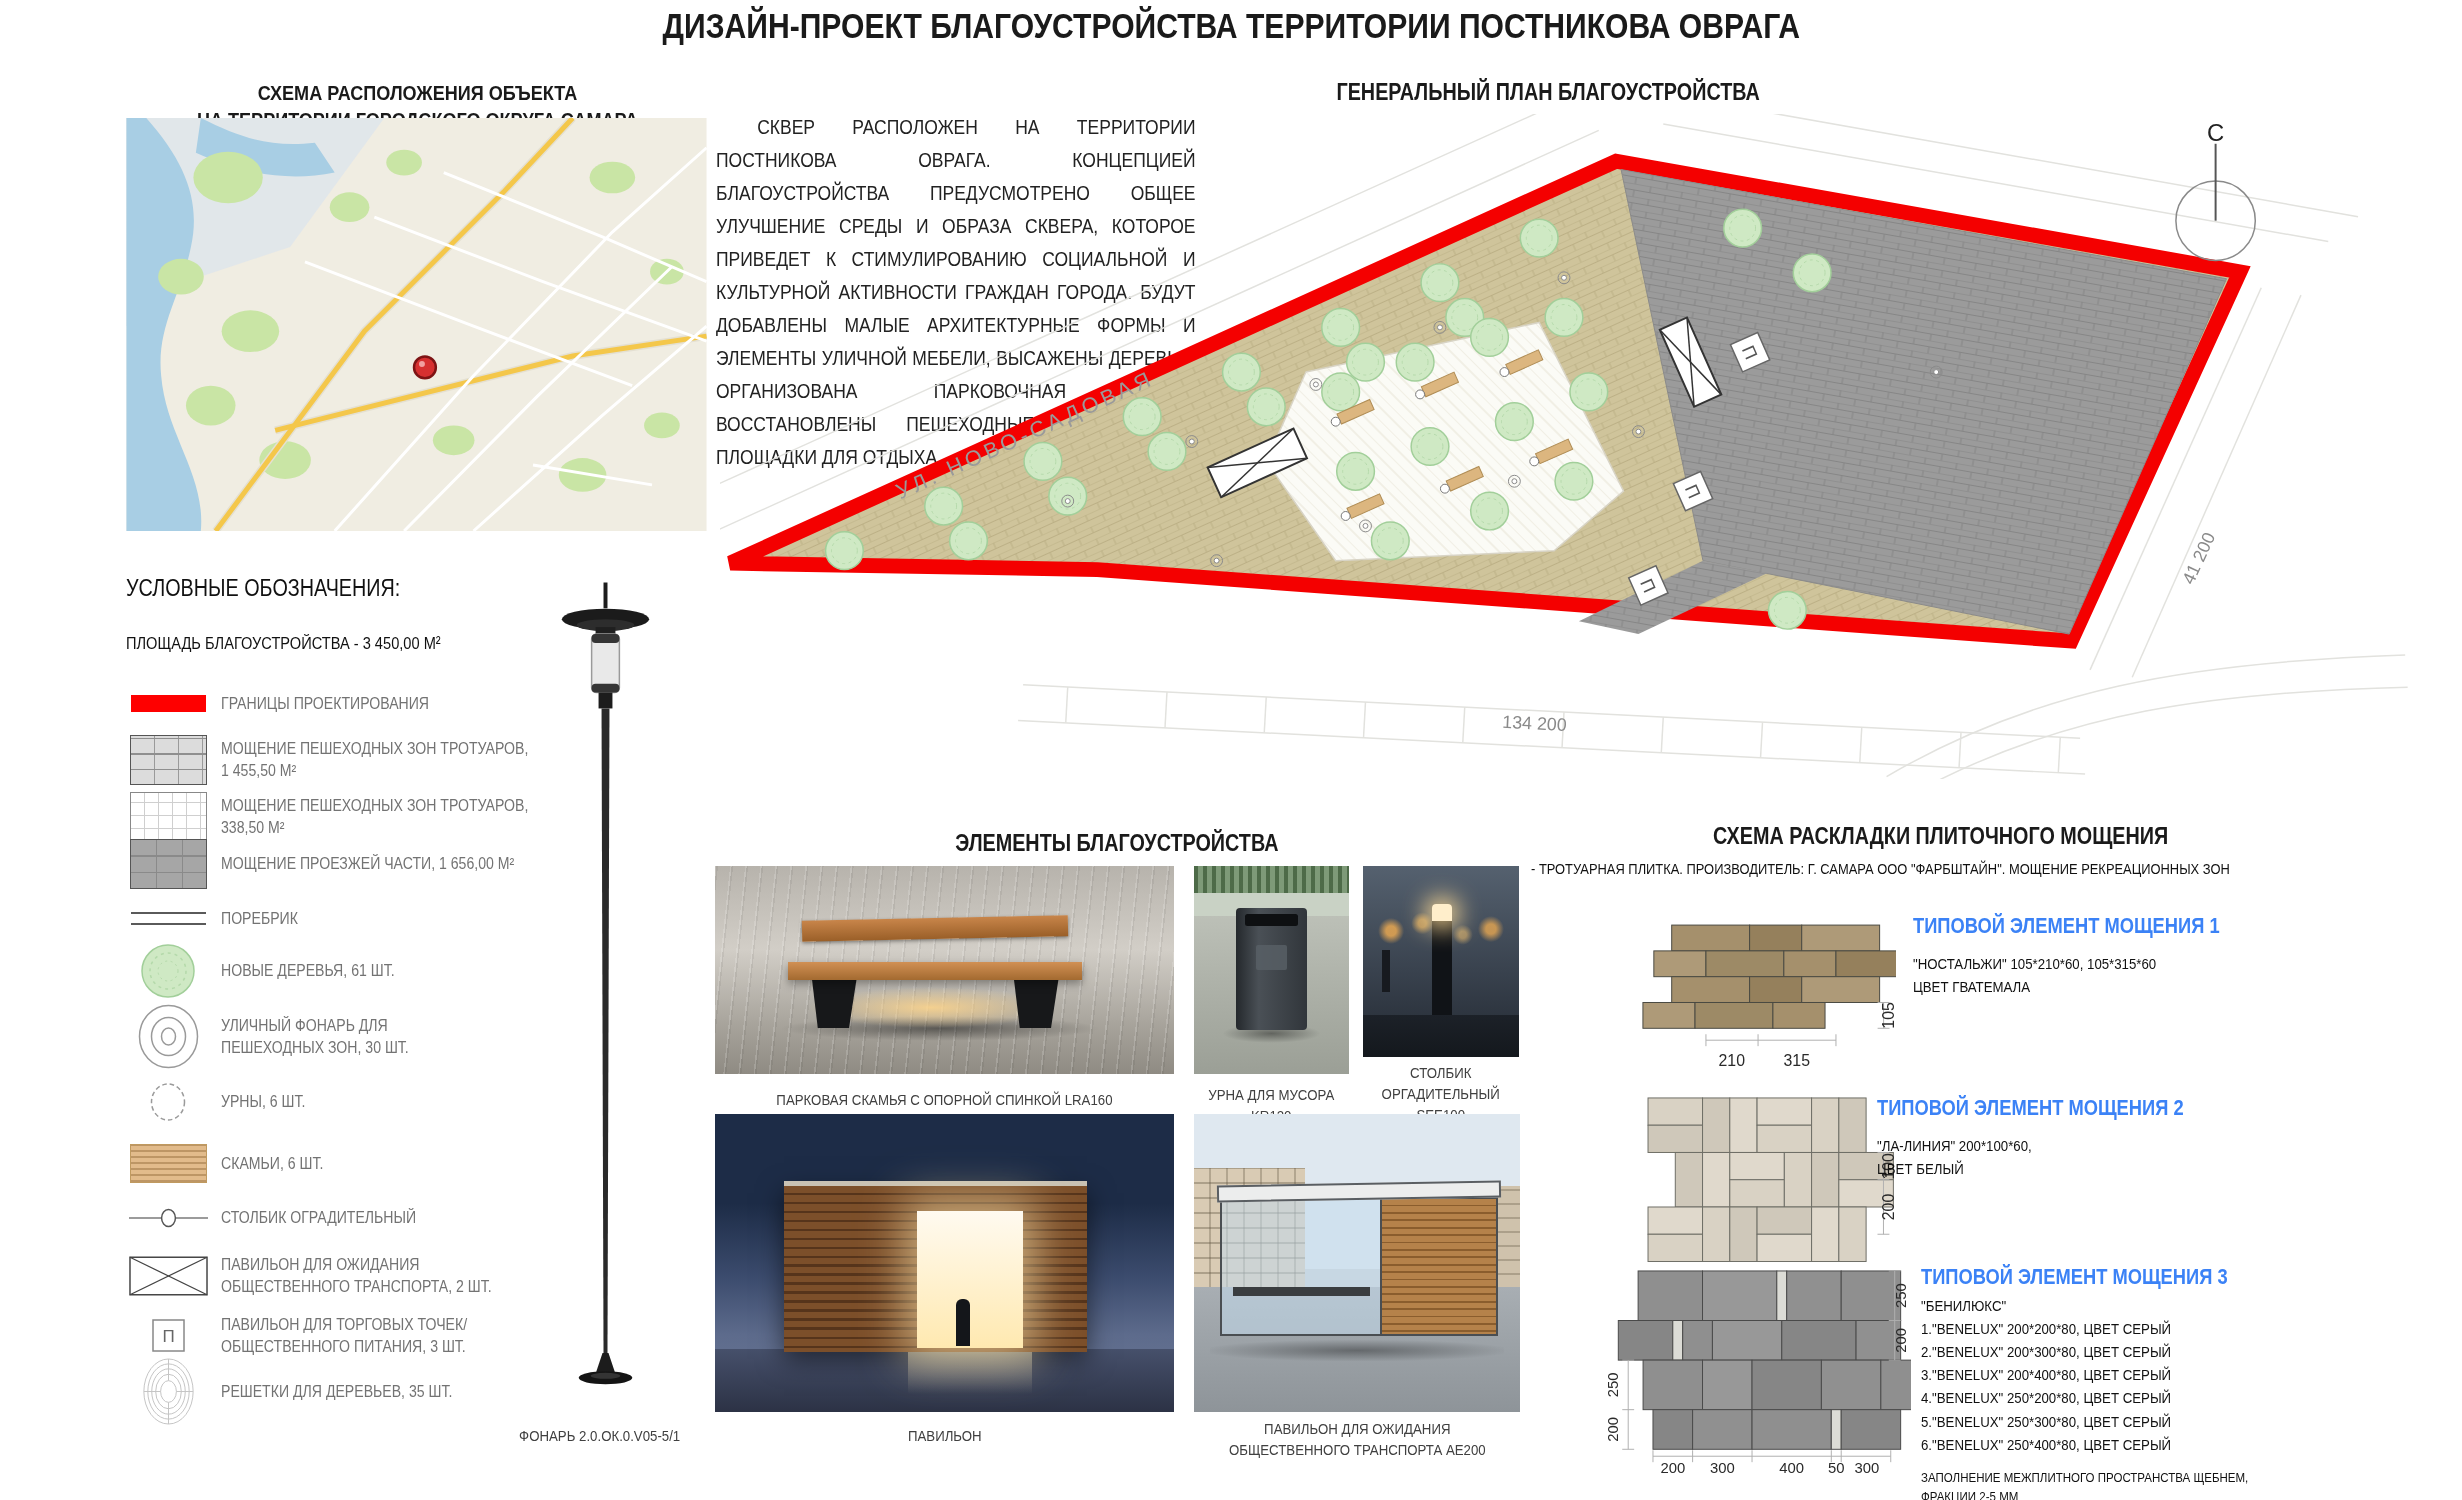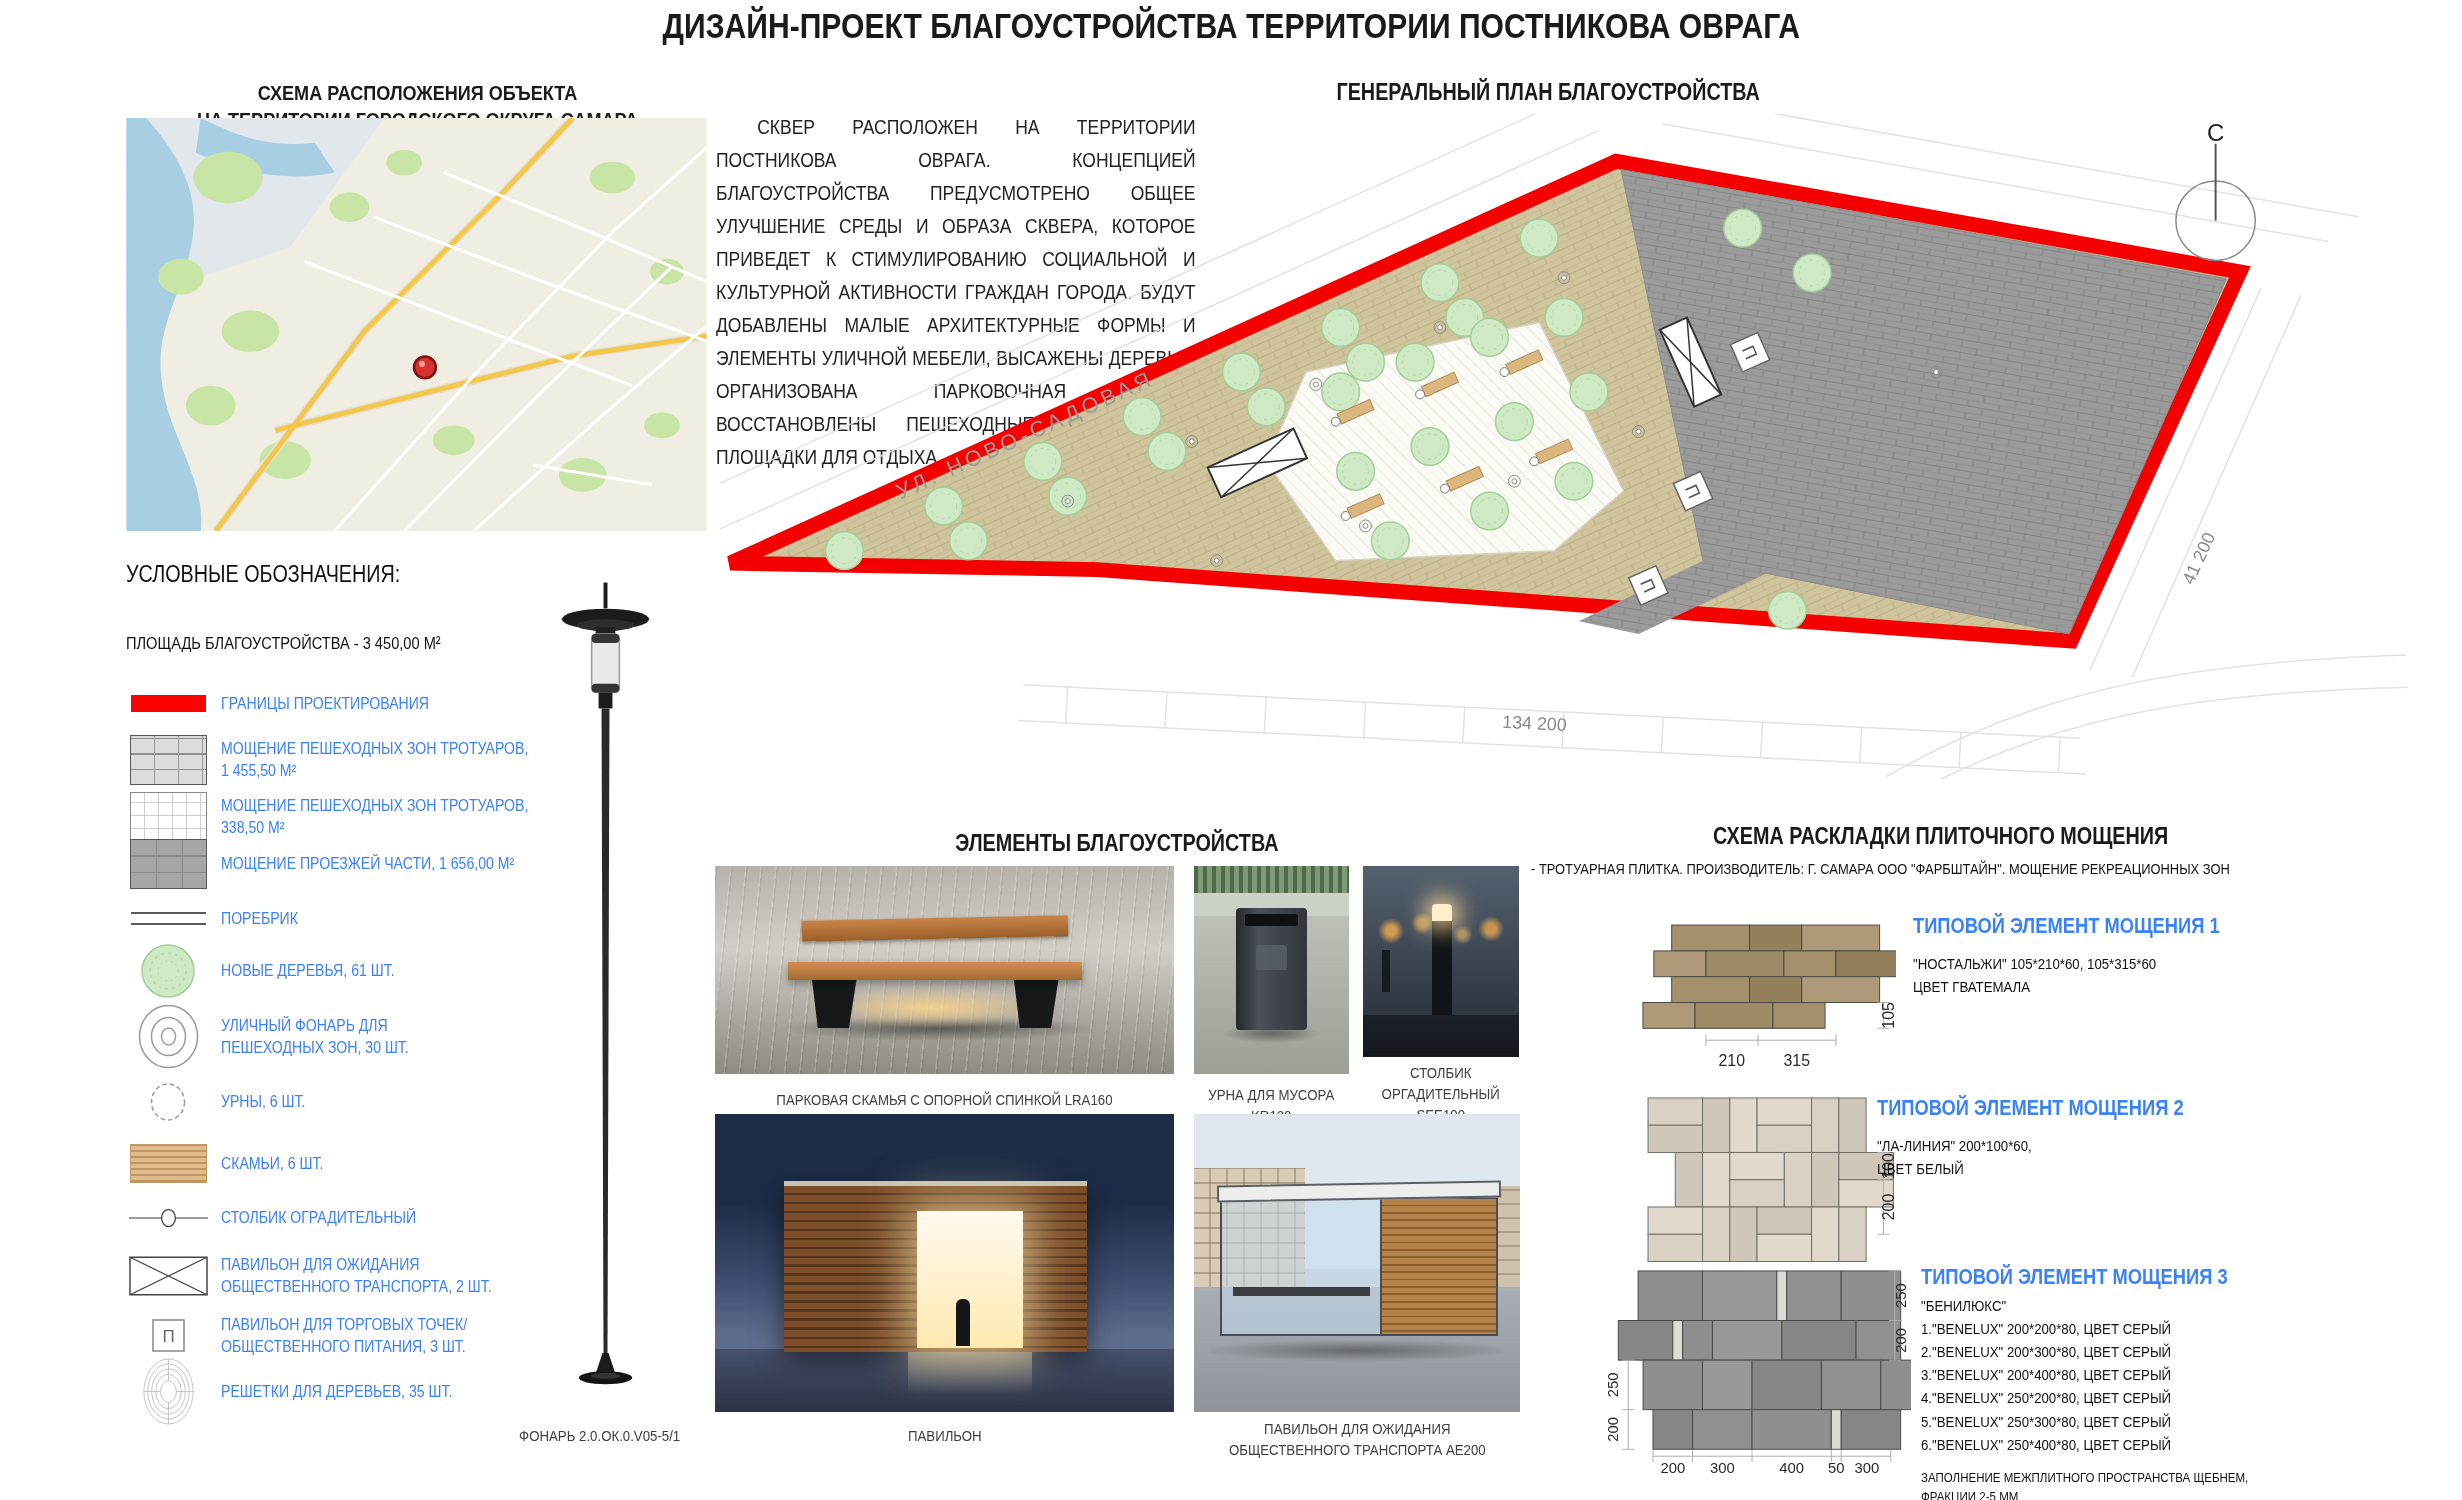--- a/index.html
+++ b/index.html
@@ -10,25 +10,25 @@
   .cc{display:inline-block;transform:scaleX(.86);transform-origin:50% 50%;white-space:pre-line;}
   .main-title{left:0;right:0;top:6px;text-align:center;font-size:35px;font-weight:bold;}
   .sec-title{font-weight:bold;font-size:23px;text-align:center;}
   .map-title{left:119px;top:59px;width:596px;line-height:1.3;font-size:21px;margin-top:20px;}
   .genplan-title{left:1300px;top:79px;width:496px;}
   .elements-title{left:715px;top:830px;width:804px;}
   .paving-title{left:1613px;top:823px;width:655px;}
   .paving-subtitle{left:1531px;top:860px;width:908px;font-size:15px;color:#111;}
   .desc{left:716px;top:111px;width:548px;font-size:20px;line-height:33px;text-align:justify;
         text-indent:47px;transform:scaleX(.875);transform-origin:0 0;color:#222;}
-  .legend-h{left:126px;top:561px;font-size:23px;color:#111;}
+  .legend-h{left:126px;top:575px;font-size:23px;color:#111;}
   .area-line{left:126px;top:634px;font-size:17px;color:#111;}
   .lrow{position:absolute;left:126px;display:flex;align-items:center;height:69px;}
   .sw{width:84px;display:flex;justify-content:center;align-items:center;flex:0 0 84px;}
-  .ltext{font-size:16.4px;line-height:1.32;color:#3b82f6;margin-left:11px;width:377px;}
+  .ltext{font-size:16.4px;line-height:1.32;color:#737373;margin-left:11px;width:377px;}
   .sw-red{width:75px;height:17px;background:#fe0000;}
   .sw-pav{width:75px;height:48px;border:1.5px solid #555;}
   .sw-pav.light{background:#dcdcdc;background-image:
      repeating-linear-gradient(0deg,transparent 0 14px,#8f8f8f 14px 15.4px),
      repeating-linear-gradient(90deg,transparent 0 23px,#9a9a9a 23px 24px);}
   .sw-pav.white{background:#fff;border-color:#888;background-image:
      repeating-linear-gradient(0deg,transparent 0 12px,#cfcfcf 12px 13px),
      repeating-linear-gradient(90deg,transparent 0 13px,#cfcfcf 13px 14px);}
   .sw-pav.dark{background:#a6a6a6;background-image:
      repeating-linear-gradient(0deg,transparent 0 15px,#8a8a8a 15px 16.4px),

